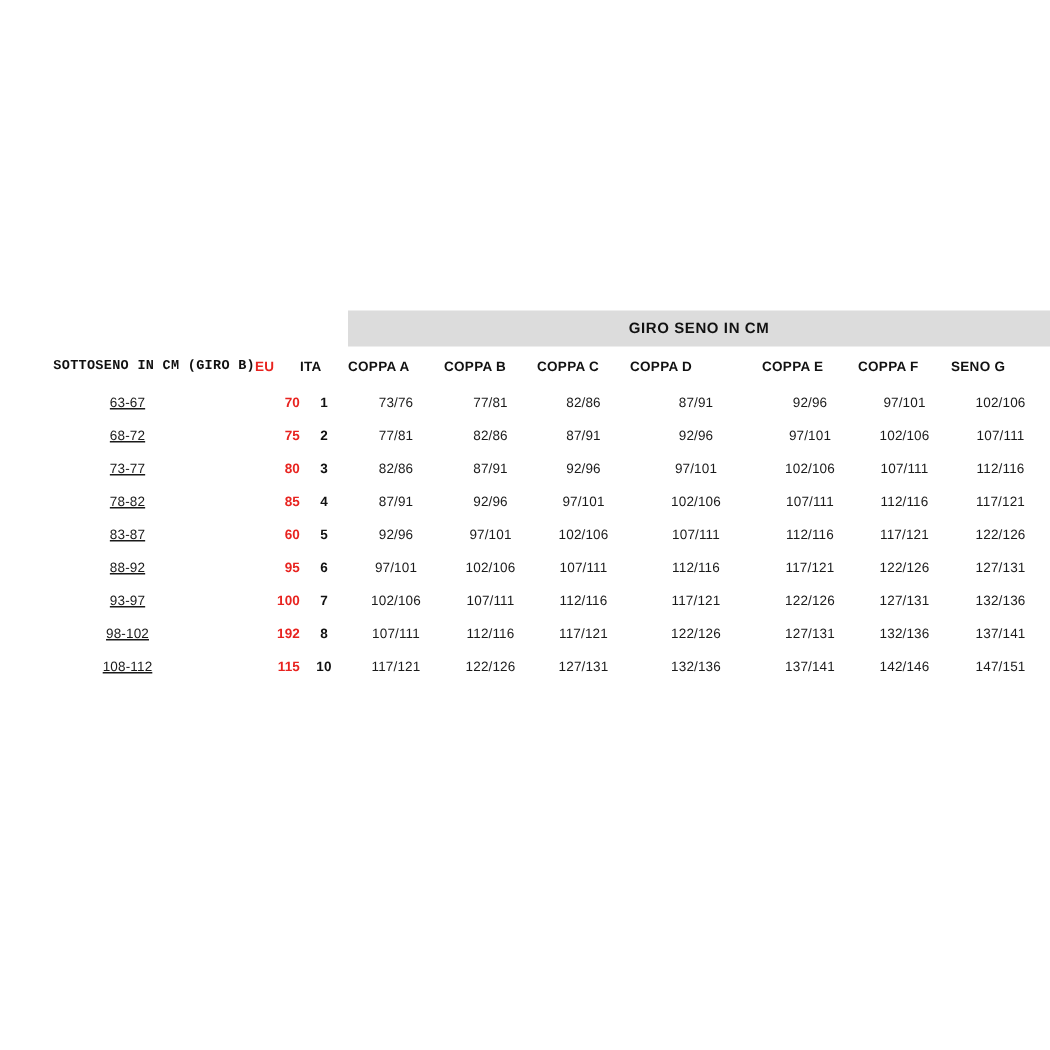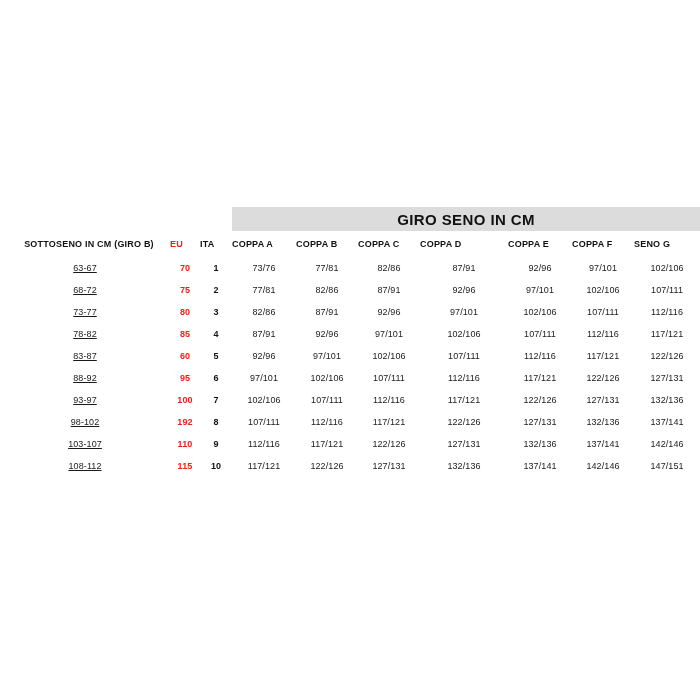--- a/index.html
+++ b/index.html
@@ -33,56 +33,58 @@
     padding: 0;
     margin: 0;
   }
   
   .banner-empty {
     background: #ffffff;
   }
   .banner-cell {
     background: #dcdcdc;
     text-align: center;
-    font-size: 15px;
+    font-size: 10px;
     font-weight: bold;
     color: #111111;
     letter-spacing: 0.4px;
     height: 24px;
     vertical-align: middle;
   }
   
   .hdr {
     height: 26px;
     vertical-align: middle;
     font-size: 9px;
     font-weight: bold;
     color: #111111;
     letter-spacing: 0.2px;
   }
   .hdr-sottoseno {
-    text-align: center;
+    text-align: right;
     padding-left: 8px !important;
     font-size: 9px;
+    font-family: Liberation Mono, monospace;
   }
   .hdr-eu {
     color: #e8231f;
   }
   
   .cell {
     height: 22px;
     vertical-align: middle;
     font-size: 9px;
     color: #1a1a1a;
     text-align: center;
     letter-spacing: 0.1px;
   }
   .cell-eu {
     color: #e8231f;
     font-weight: bold;
+    text-align: right;
   }
   .cell-ita {
     font-weight: bold;
     color: #111111;
   }
   .cell-sottoseno {
     color: #1a1a1a;
     text-decoration: underline;
   }
 </style>
@@ -219,32 +221,20 @@
           <td class="cell cell-ita">8</td>
           <td class="cell">107/111</td>
           <td class="cell">112/116</td>
           <td class="cell">117/121</td>
           <td class="cell">122/126</td>
           <td class="cell">127/131</td>
           <td class="cell">132/136</td>
           <td class="cell">137/141</td>
         </tr>
 
-        <tr>
-          <td class="cell cell-sottoseno">103-107</td>
-          <td class="cell cell-eu">110</td>
-          <td class="cell cell-ita">9</td>
-          <td class="cell">112/116</td>
-          <td class="cell">117/121</td>
-          <td class="cell">122/126</td>
-          <td class="cell">127/131</td>
-          <td class="cell">132/136</td>
-          <td class="cell">137/141</td>
-          <td class="cell">142/146</td>
-        </tr>
 
         <tr>
           <td class="cell cell-sottoseno">108-112</td>
           <td class="cell cell-eu">115</td>
           <td class="cell cell-ita">10</td>
           <td class="cell">117/121</td>
           <td class="cell">122/126</td>
           <td class="cell">127/131</td>
           <td class="cell">132/136</td>
           <td class="cell">137/141</td>

